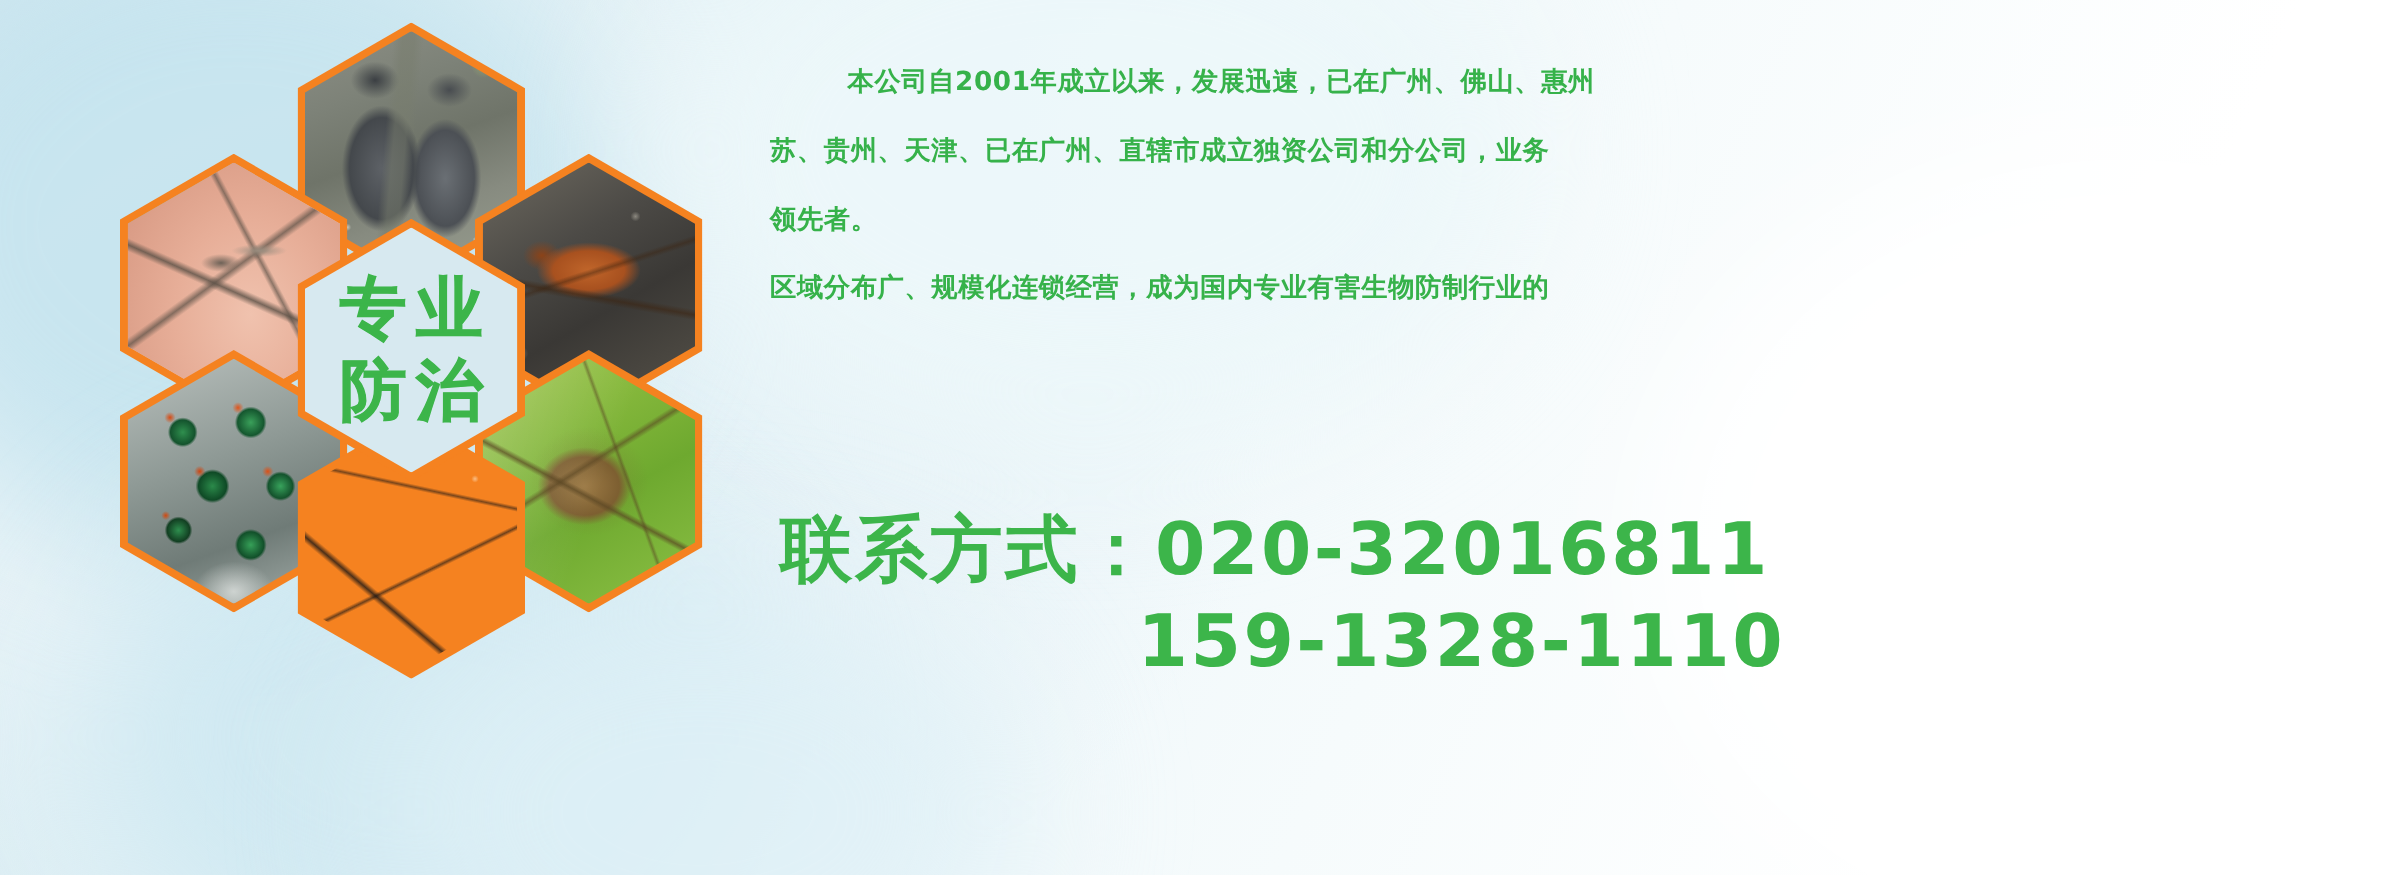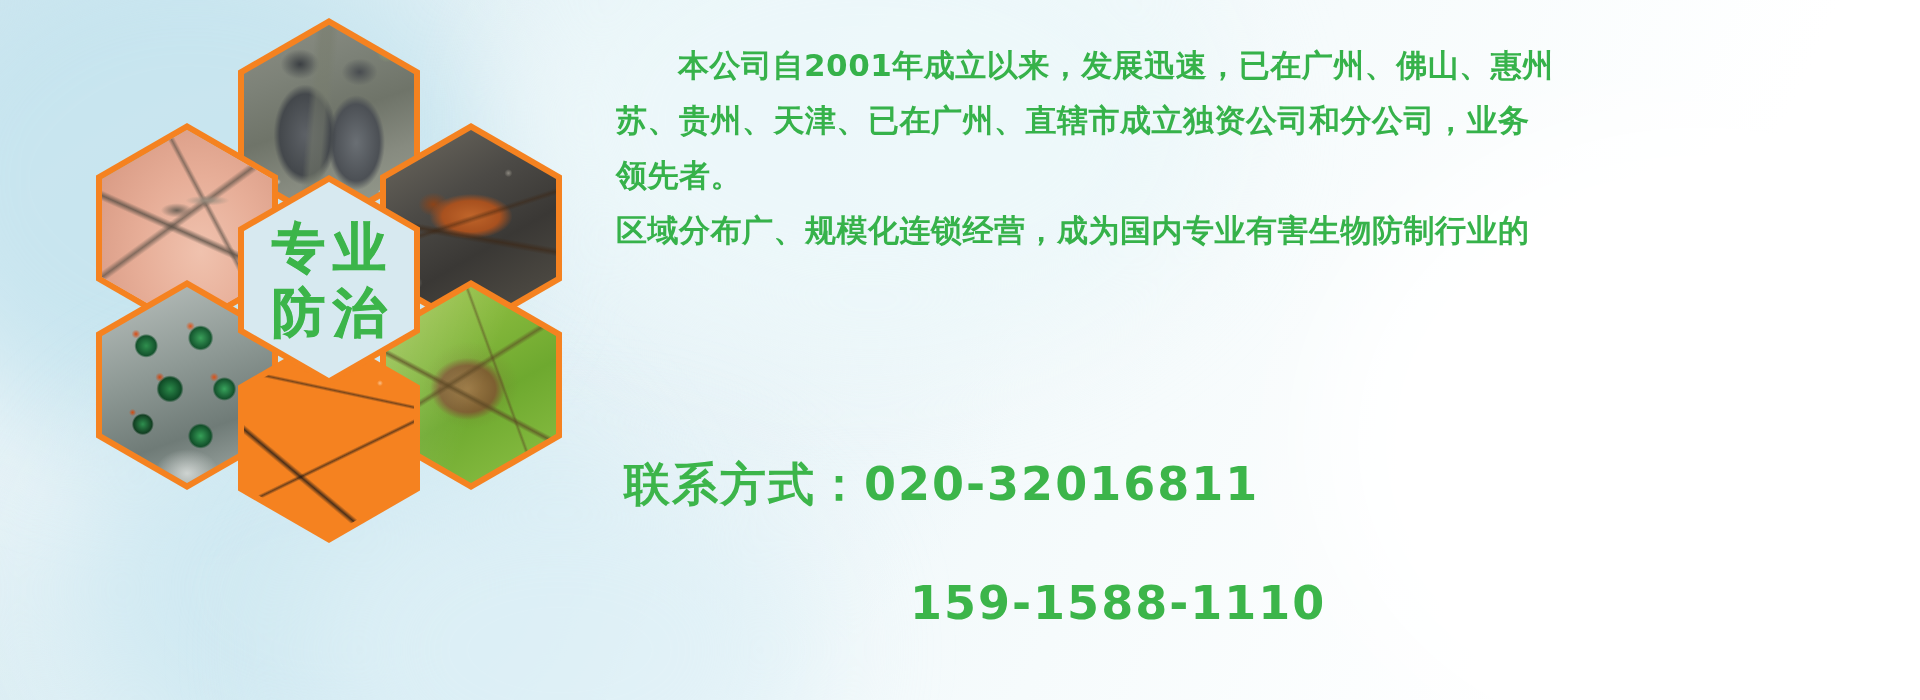--- a/index.html
+++ b/index.html
@@ -177,43 +177,42 @@
   }
 
   
   #copy {
     position:absolute;
     left:616px; top:38px;
     width:1268px;
   }
   #copy p {
     font-family:"DejaVu Sans","Liberation Sans",sans-serif;
-    font-size:31px;
+    font-size:21px;
     font-weight:bold;
     color:#36b24a;
     line-height:55px;
     letter-spacing:0.5px;
     white-space:nowrap;
   }
   #copy p.first { text-indent:62px; }
 
   #contact {
     position:absolute;
     left:624px; top:402px;
     width:1100px;
   }
   #contact .line {
     font-family:"DejaVu Sans","Liberation Sans",sans-serif;
-    font-size:46px;
+    font-size:58px;
     font-weight:bold;
     color:#3cb54a;
     line-height:74px;
     letter-spacing:2px;
     white-space:nowrap;
-    margin-top:45px;
   }
   #contact .line.second { padding-left:286px; }
 </style>
 </head>
 <body>
 
 <div id="banner">
 
   <div class="blob b1"></div>
   <div class="blob b2"></div>
@@ -272,16 +271,16 @@
 
   <div id="copy">
     <p class="first">本公司自2001年成立以来，发展迅速，已在广州、佛山、惠州</p>
     <p>苏、贵州、天津、已在广州、直辖市成立独资公司和分公司，业务</p>
     <p>领先者。</p>
     <p>区域分布广、规模化连锁经营，成为国内专业有害生物防制行业的</p>
   </div>
 
   <div id="contact">
     <div class="line"><span>联系方式：</span><span>020-32016811</span></div>
-    <div class="line second"><span>159-1588-1110</span></div>
+    <div class="line second"><span>159-1328-1110</span></div>
   </div>
 
 </div>
 
 </body></html>

